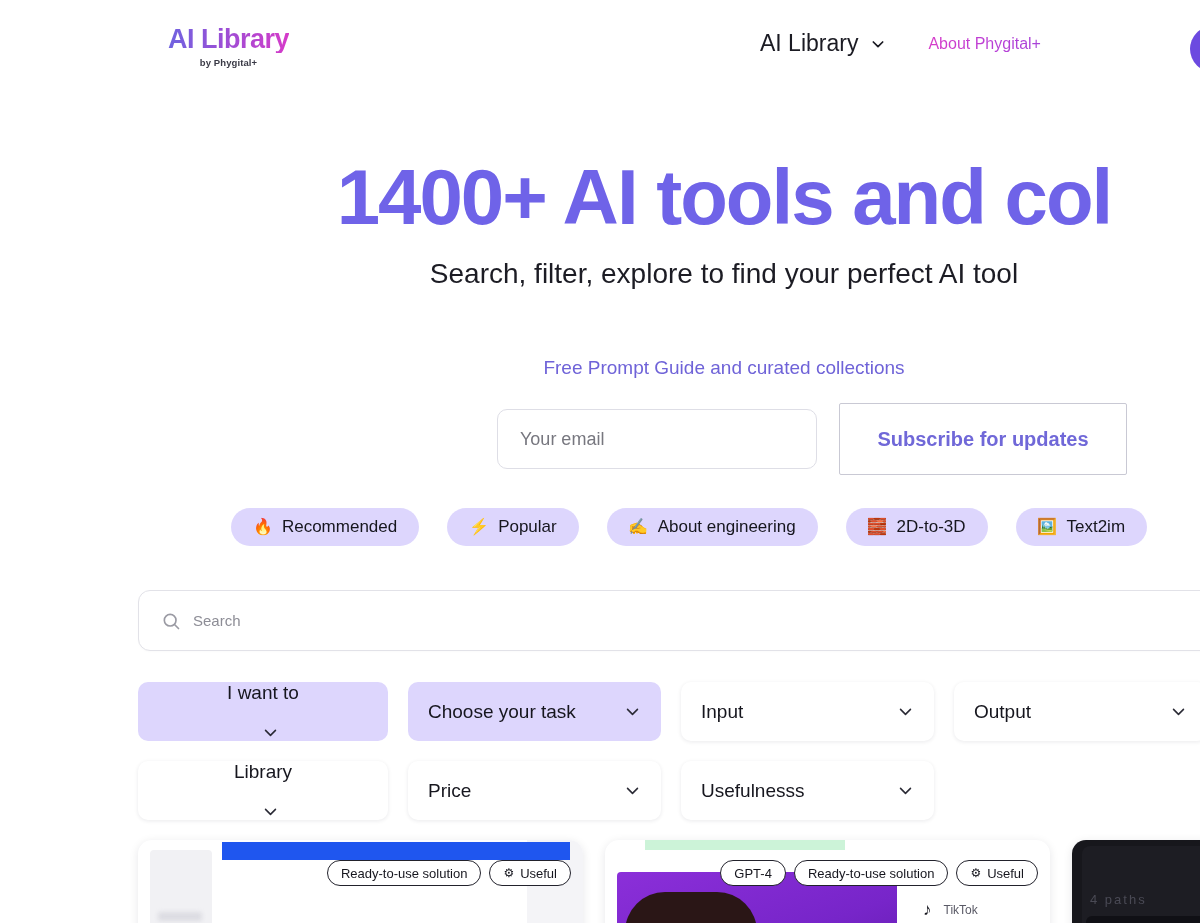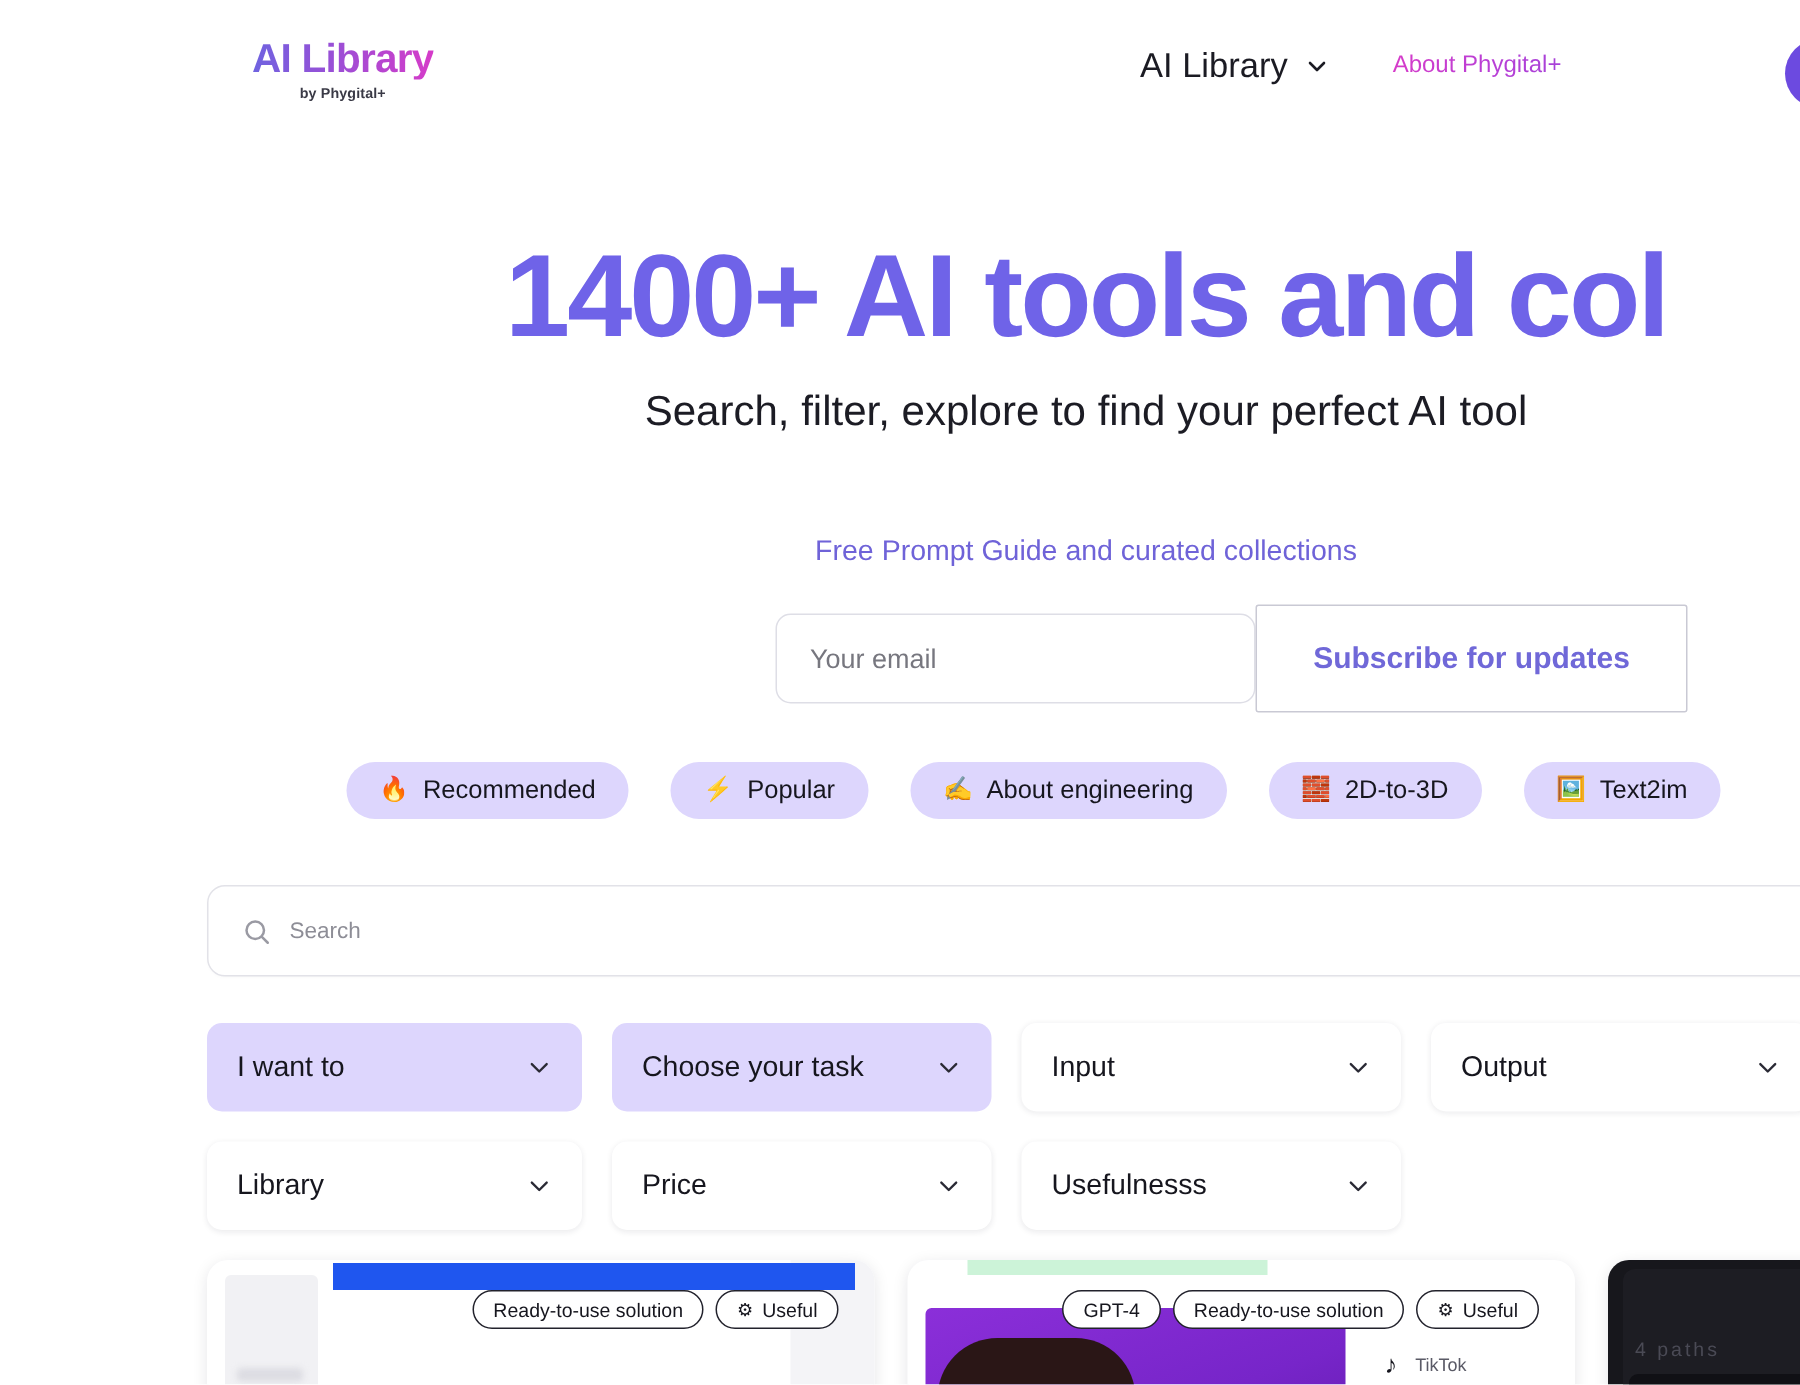--- a/index.html
+++ b/index.html
@@ -63,22 +63,22 @@
     white-space: nowrap; transform: translateX(124px);
   }
 
   
   .promo-text {
     position: absolute; top: 357px; left: 0; width: 1200px; text-align: center;
     font-size: 19px; color: #6f63d8; font-weight: 500;
     transform: translateX(124px);
   }
   .sub-row {
-    position: absolute; top: 403px; left: 517px;
-    display: flex; align-items: center;
+    position: absolute; top: 403px; left: 497px;
+    display: flex; gap: 22px; align-items: center;
   }
   .email-input {
     width: 320px; height: 60px; border: 1px solid #dedee6; border-radius: 10px;
     background: #fff; font-size: 18px; color: #5c5c68; padding: 0 22px;
     font-family: "Liberation Sans", sans-serif; outline: none;
   }
   .email-input::placeholder { color: #77777f; }
   .sub-btn {
     width: 288px; height: 72px; border: 1px solid #c9c9d4; border-radius: 2px;
     background: #fff; color: #7068d8; font-size: 20px; font-weight: bold;
@@ -111,33 +111,33 @@
   
   .filters-a { position: absolute; top: 682px; left: 138px; display: flex; gap: 20px; }
   .filters-b { position: absolute; top: 761px; left: 138px; display: flex; gap: 20px; }
   .dd {
     height: 59px; border-radius: 10px; display: flex; align-items: center;
     justify-content: space-between; padding: 0 20px; font-size: 19px;
     color: #16161e; cursor: pointer; background: #fff;
     box-shadow: 0 1px 4px rgba(20,20,40,0.09);
   }
   .dd.filled { background: #ddd6fd; box-shadow: none; }
-  .dd.w250 { width: 250px; }
+  .dd.w250 { width: 250px; flex-direction: column; }
   .dd.w253 { width: 253px; }
   .chev { width: 17px; height: 17px; flex: none; margin-left: 14px; }
 
   
   .cards { position: absolute; top: 840px; left: 138px; display: flex; gap: 22px; }
   .card {
     width: 445px; height: 160px; border-radius: 14px; background: #fff;
     box-shadow: 0 2px 10px rgba(20,20,40,0.10); overflow: hidden; position: relative;
   }
   .card.dark { background: #17171c; }
   .card-media { position: absolute; inset: 0; }
-  .badges { position: absolute; top: 20px; right: 24px; display: flex; gap: 8px; z-index: 4; }
+  .badges { position: absolute; top: 20px; right: 12px; display: flex; gap: 8px; z-index: 4; }
   .badge {
     height: 26px; border-radius: 14px; background: #fff; border: 1px solid #22222c;
     display: flex; align-items: center; gap: 6px; padding: 0 13px;
     font-size: 13px; color: #16161e; white-space: nowrap;
   }
   .badge .gear { font-size: 12px; }
 
   
   .c1-sidebar { position: absolute; left: 12px; top: 10px; width: 62px; height: 150px; background: #f1f1f4; border-radius: 4px; }
   .c1-blurline { position: absolute; left: 20px; width: 44px; height: 9px; background: #dcdce2; border-radius: 3px; filter: blur(2px); }

